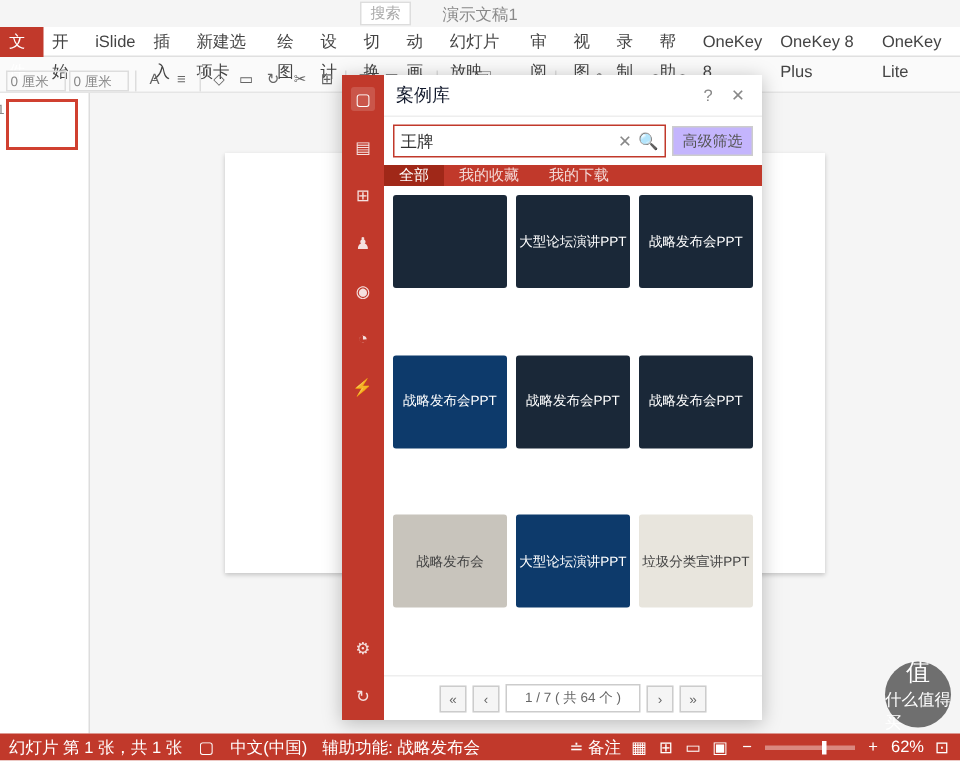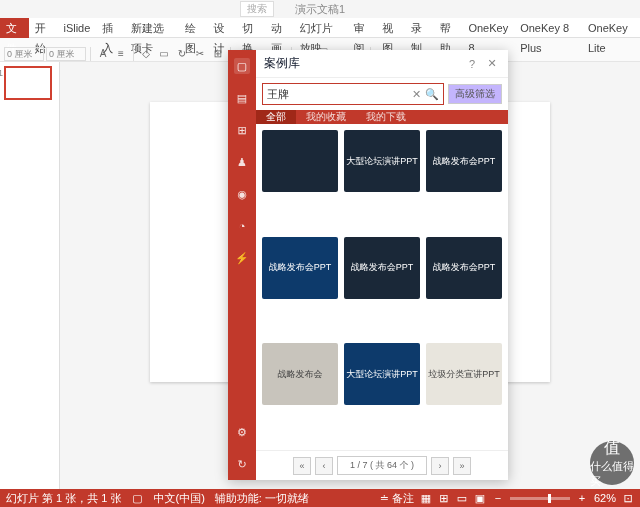--- a/index.html
+++ b/index.html
@@ -173,21 +173,21 @@
 
 <div class="watermark">
   <span style="font-size:16px">值</span>
   <span>什么值得买</span>
 </div>
 
 <div class="statusbar">
   <span>幻灯片 第 1 张，共 1 张</span>
   <span class="sb-icon">▢</span>
   <span>中文(中国)</span>
-  <span>辅助功能: 一切就绪</span>
+  <span>辅助功能: 战略发布会</span>
   <div class="sb-right">
     <span>≐ <span>备注</span></span>
     <span class="sb-icon">▦</span>
     <span class="sb-icon">⊞</span>
     <span class="sb-icon">▭</span>
     <span class="sb-icon">▣</span>
     <span class="sb-icon">−</span>
     <div class="zoom-slider"></div>
     <span class="sb-icon">+</span>
     <span>62%</span>

